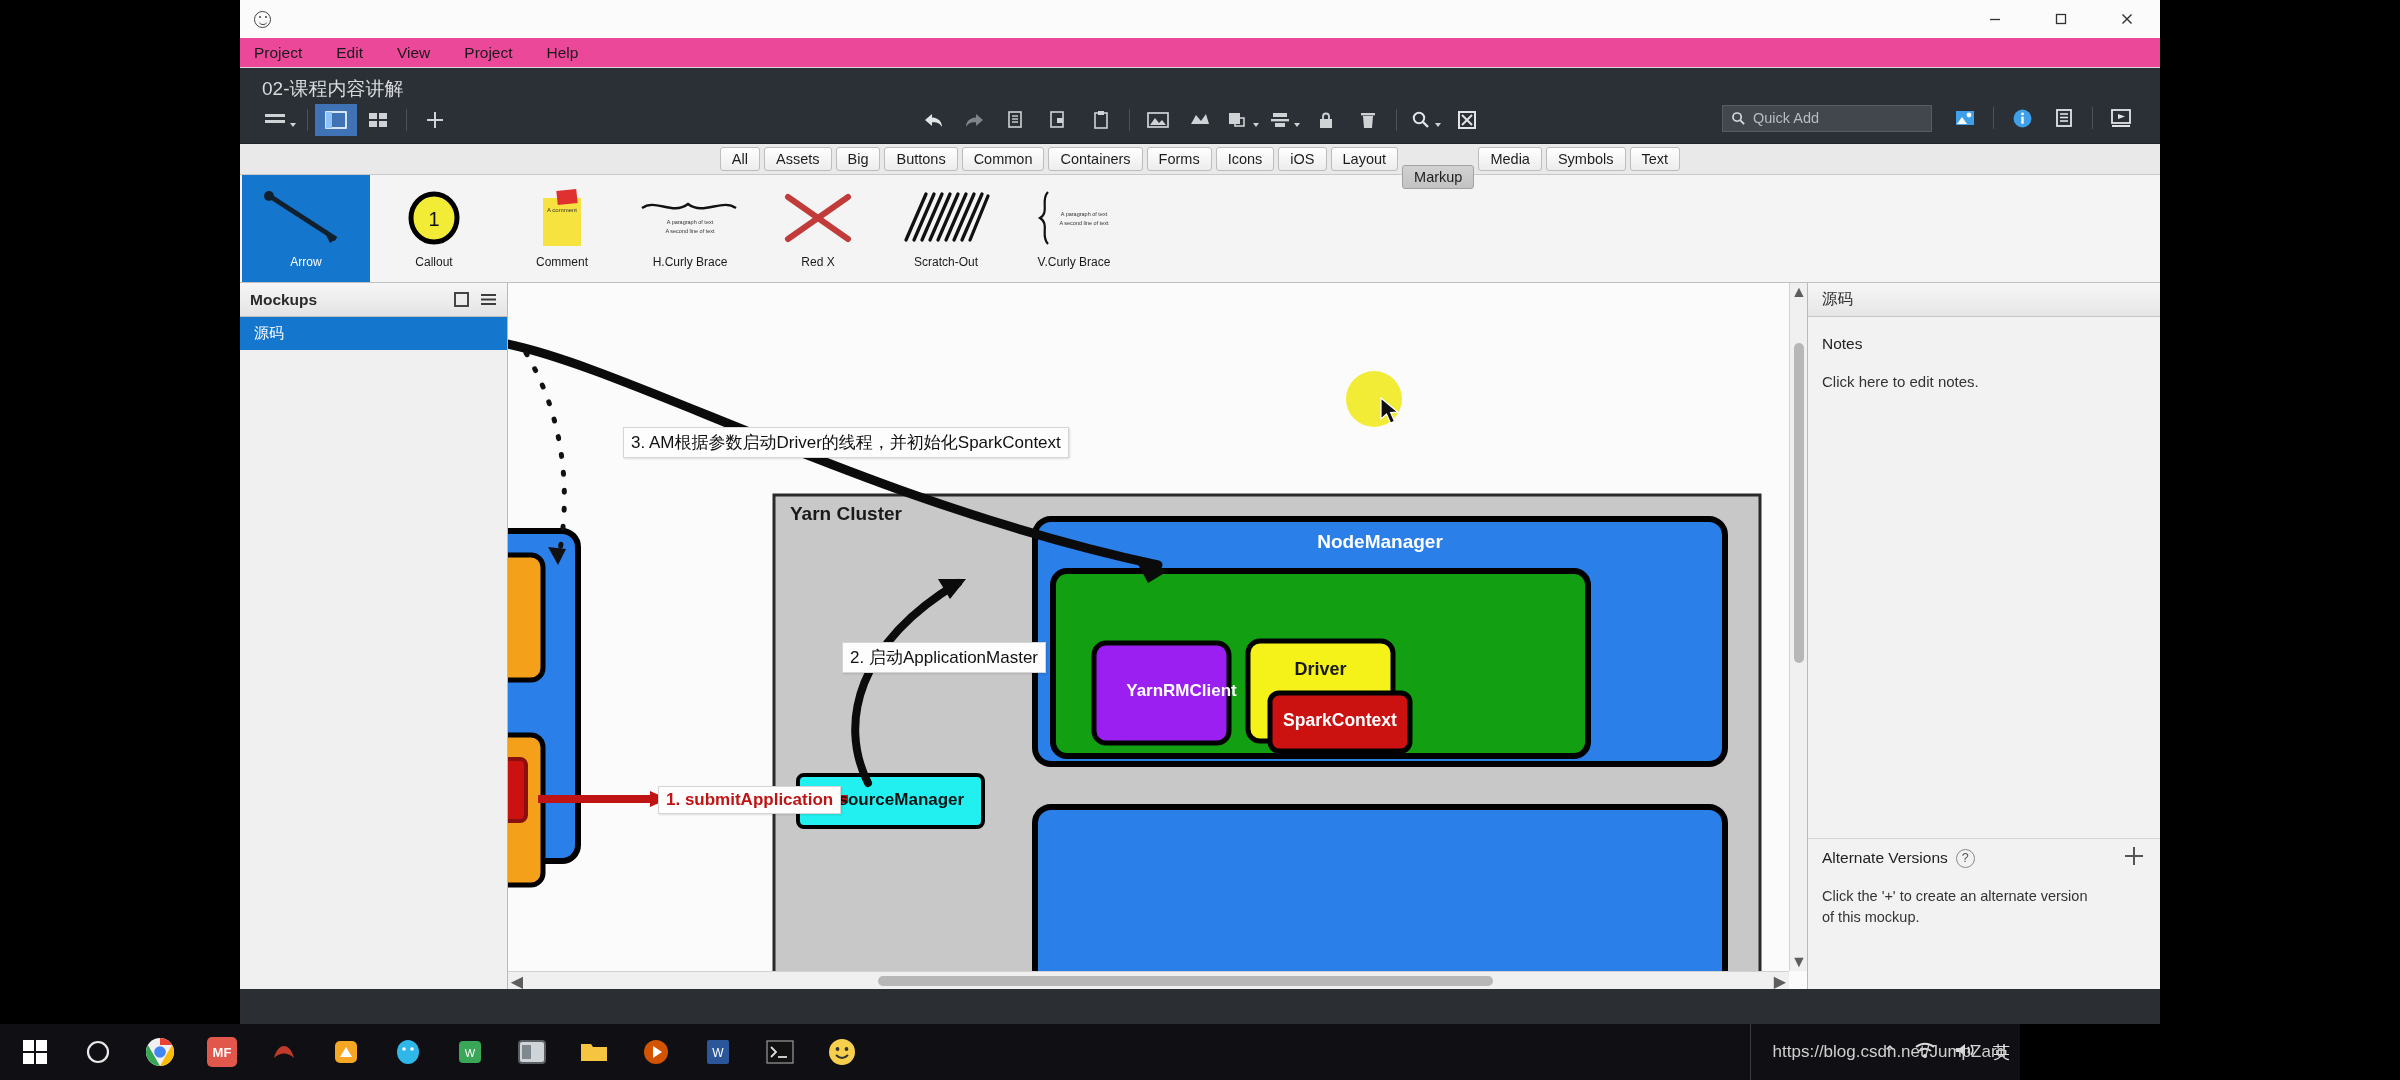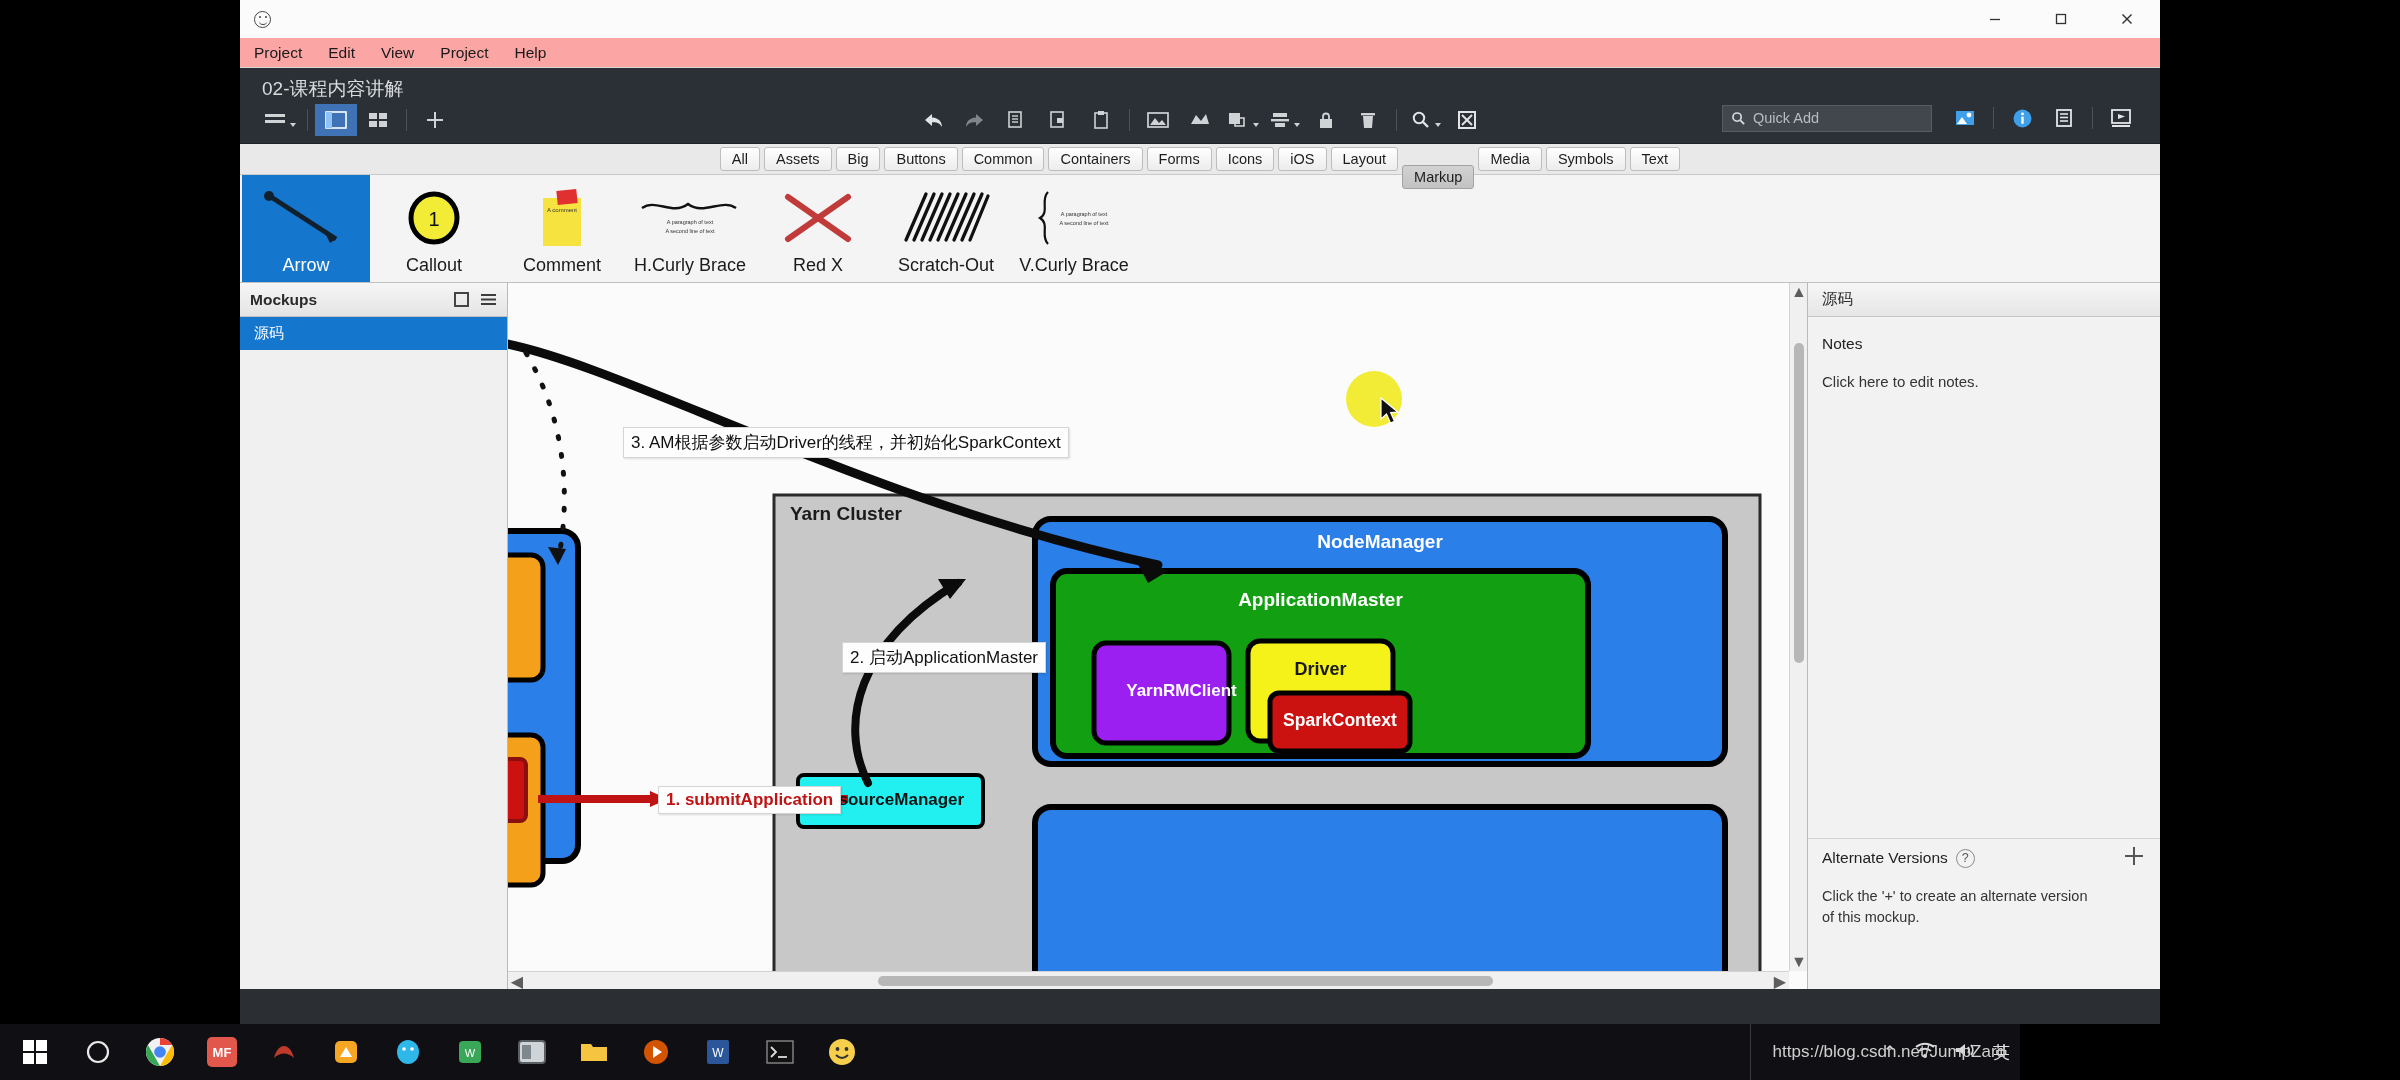--- a/index.html
+++ b/index.html
@@ -39,22 +39,22 @@
   }
   .win-btns { position: absolute; right: 0; top: 0; height: 38px; display: flex; }
   .win-btn {
     width: 66px; height: 38px; display: flex; align-items: center; justify-content: center;
     color: #333;
   }
   .win-btn svg { display: block; }
 
   
   #menubar {
-    height: 30px; background: #fca5a5; display: flex; align-items: center;
-    padding-left: 14px; gap: 0px; border-bottom: 1px solid #d8d8d8;
+    height: 30px; background: #ec4899; display: flex; align-items: center;
+    padding-left: 14px; gap: 8px; border-bottom: 1px solid #d8d8d8;
   }
   #menubar .menu-item {
     font-size: 15.5px; color: #1a1a1a; padding: 3px 14px 3px 0px; margin-right: 12px;
     white-space: nowrap;
   }
 
   
   #darkbar { background: #2b3036; height: 75px; position: relative; }
   #doc-title {
     position: absolute; left: 22px; top: 8px;
@@ -104,21 +104,21 @@
   #palette {
     background: #f4f4f4; height: 108px; display: flex; align-items: stretch;
     border-bottom: 1px solid #c0c0c0; padding-left: 2px;
   }
   .stencil {
     width: 128px; display: flex; flex-direction: column; align-items: center;
     justify-content: flex-start; padding-top: 8px; position: relative;
   }
   .stencil.sel { background: #1476cd; }
   .stencil .s-art { height: 70px; width: 100%; display: flex; align-items: center; justify-content: center; }
-  .stencil .s-label { font-size: 18px; color: #1a1a1a; margin-top: 2px; text-align: center; }
+  .stencil .s-label { font-size: 12px; color: #1a1a1a; margin-top: 2px; text-align: center; }
   .stencil.sel .s-label { color: #ffffff; }
 
   
   #body-row { display: flex; height: 706px; }
 
   
   #left-panel { width: 268px; background: #f0f0f0; border-right: 1px solid #b9b9b9; }
   #mockups-head {
     height: 34px; display: flex; align-items: center; padding: 0 10px;
     background: linear-gradient(#f6f6f6, #e4e4e4); border-bottom: 1px solid #bfbfbf;
@@ -587,21 +587,20 @@
               <line x1="30" y1="516" x2="148" y2="516" stroke="#c01414" stroke-width="8"></line>
               <path d="M160 516 L142 508 L142 524 Z" fill="#c01414"></path>
               <line x1="340" y1="516" x2="288" y2="516" stroke="#c01414" stroke-width="8"></line>
               <path d="M288 516 L306 508 L306 524 Z" fill="#c01414"></path>
             </svg>
 
             <div class="d-label" style="left:-358px; top:220px; width:1280px; text-align:left; padding-left:640px; font-size:19px; color:#1a1a1a;">Yarn Cluster</div>
 
             <div class="d-label" style="left:527px; top:248px; width:690px; font-size:19px; color:#ffffff;">NodeManager</div>
 
-            <div class="d-label" style="left:545px; top:306px; width:535px; font-size:19px; color:#ffffff;">ApplicationMaster</div>
 
             <div class="d-label" style="left:606px; top:398px; width:135px; font-size:17px; color:#ffffff;">YarnRMClient</div>
 
             <div class="d-label" style="left:740px; top:376px; width:145px; font-size:18px; color:#1a1a1a;">Driver</div>
 
             <div class="d-label" style="left:762px; top:427px; width:140px; font-size:17.5px; color:#ffffff;">SparkContext</div>
 
             <div class="d-label" style="left:290px; top:507px; width:185px; font-size:17px; color:#111111;">ResourceManager</div>
 
             <div class="anno" style="left:115px; top:144px;">3. AM根据参数启动Driver的线程，并初始化SparkContext</div>

